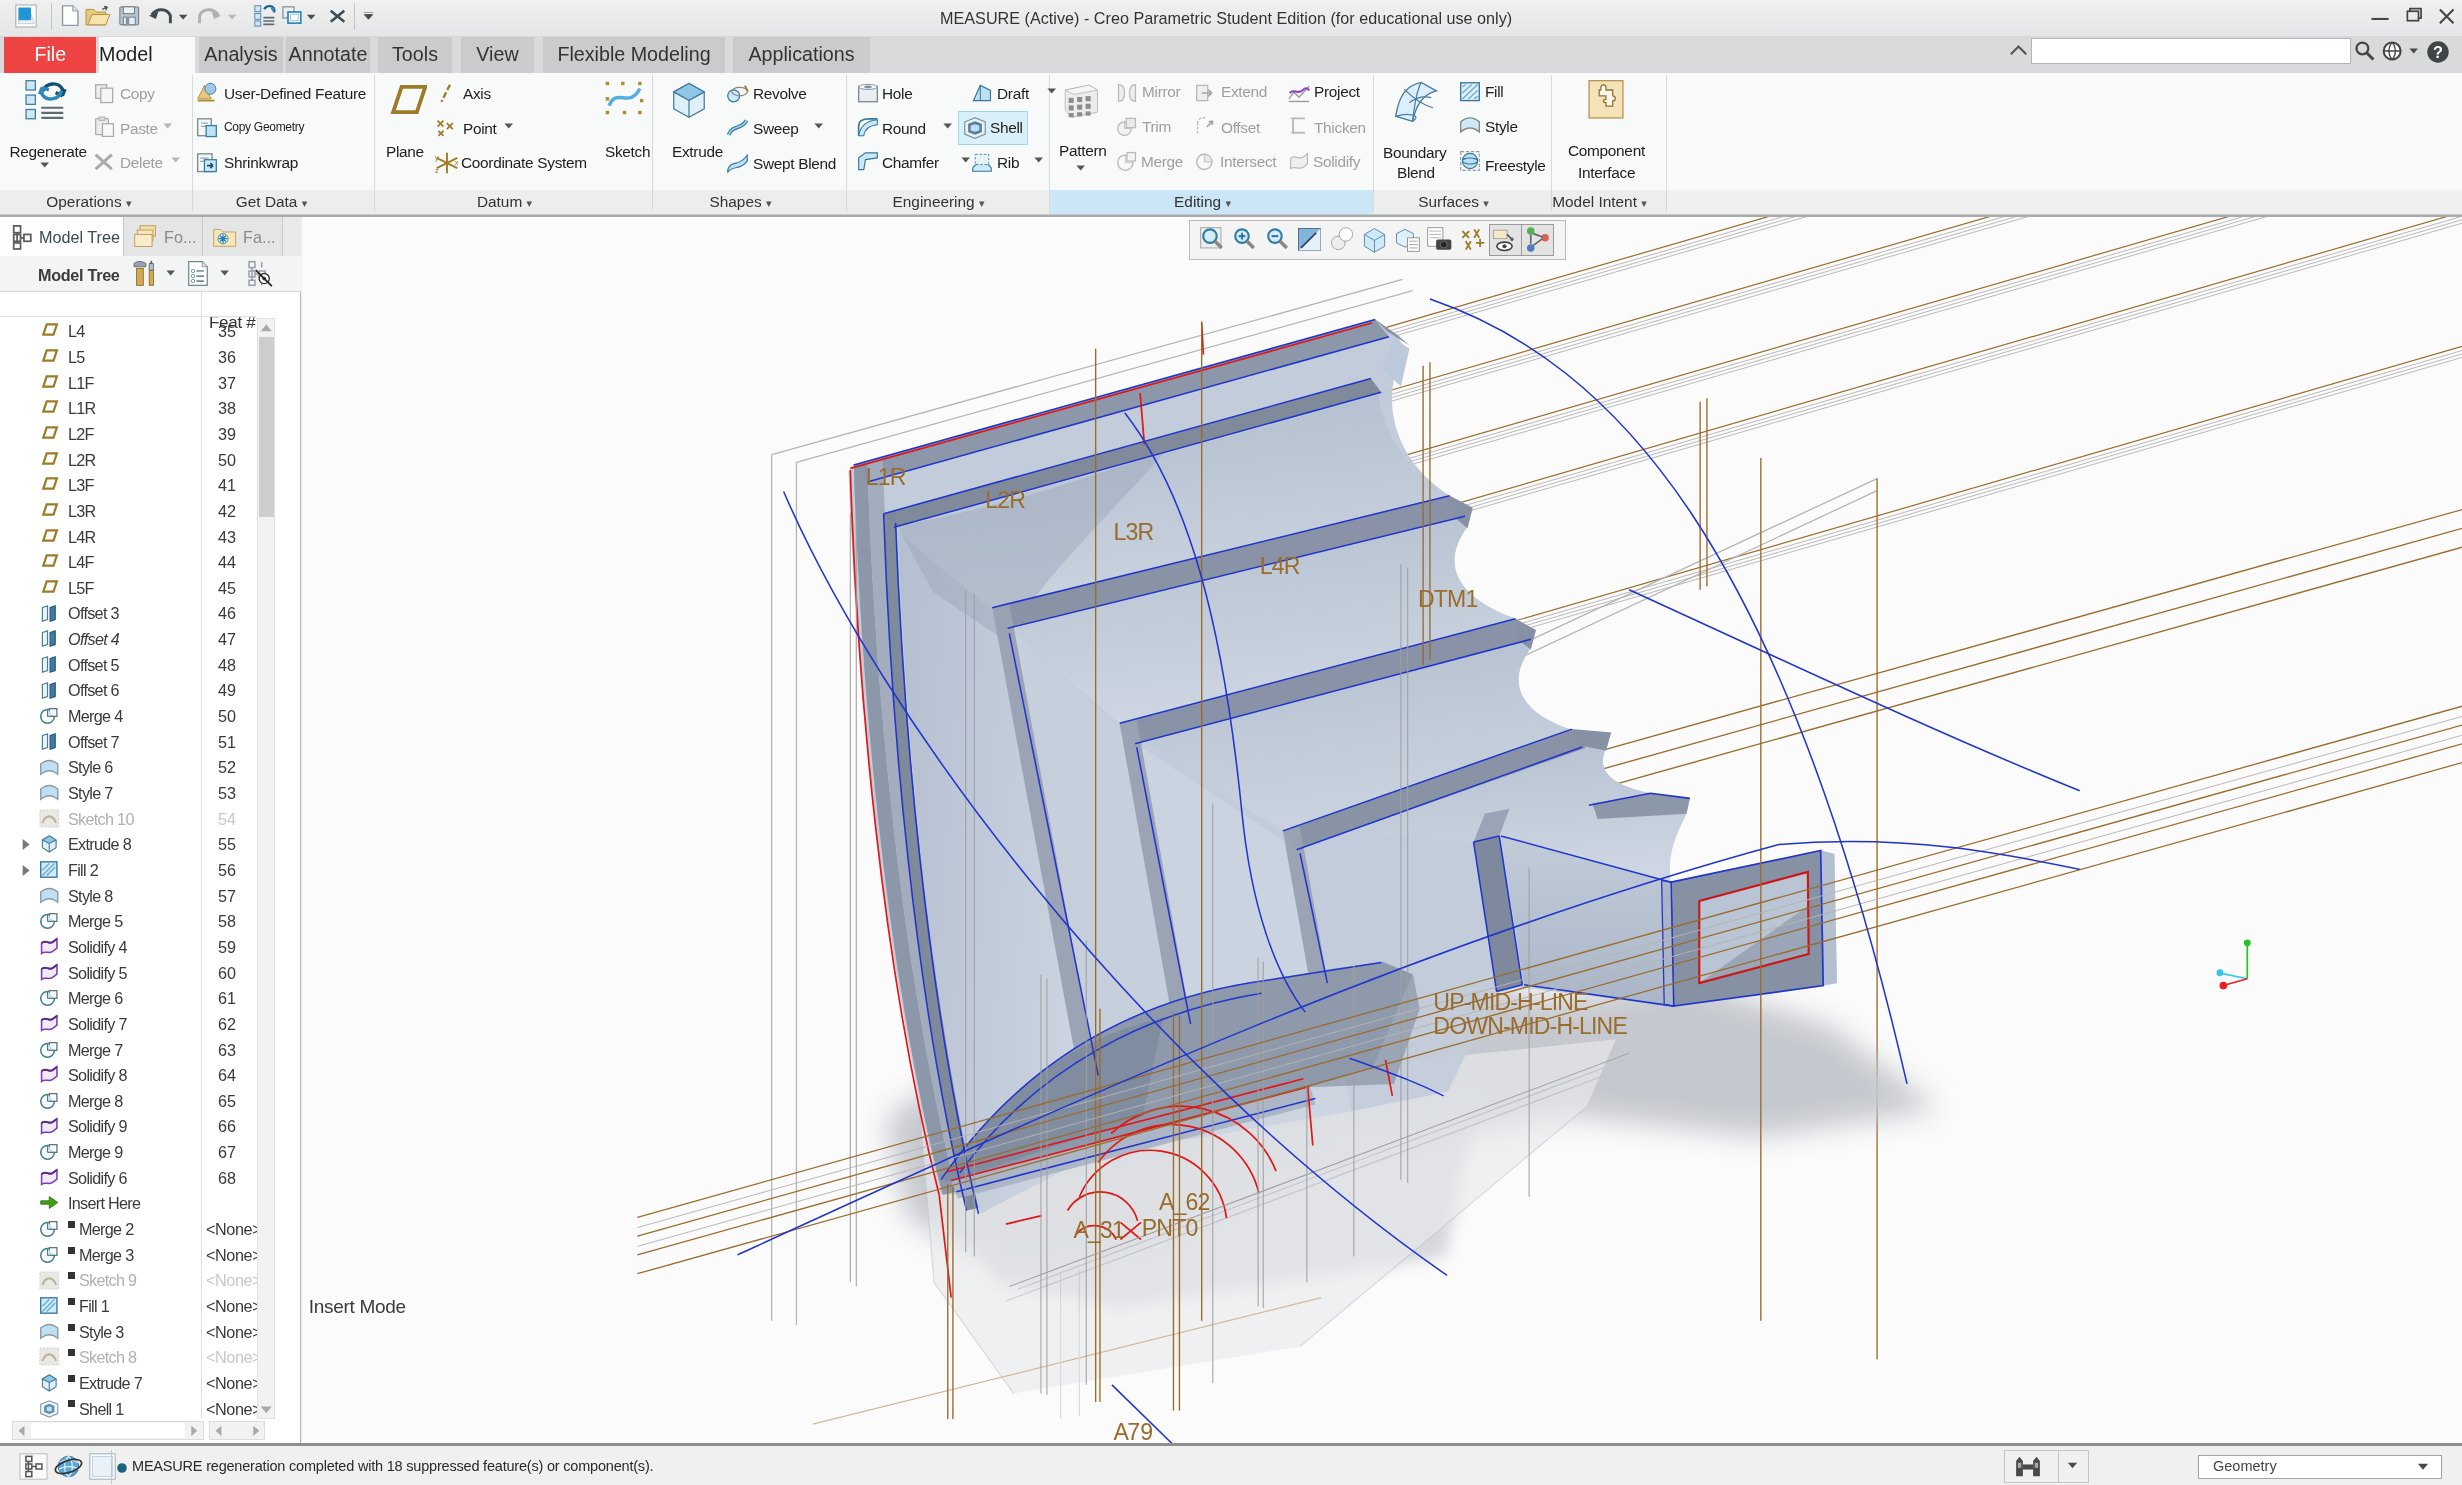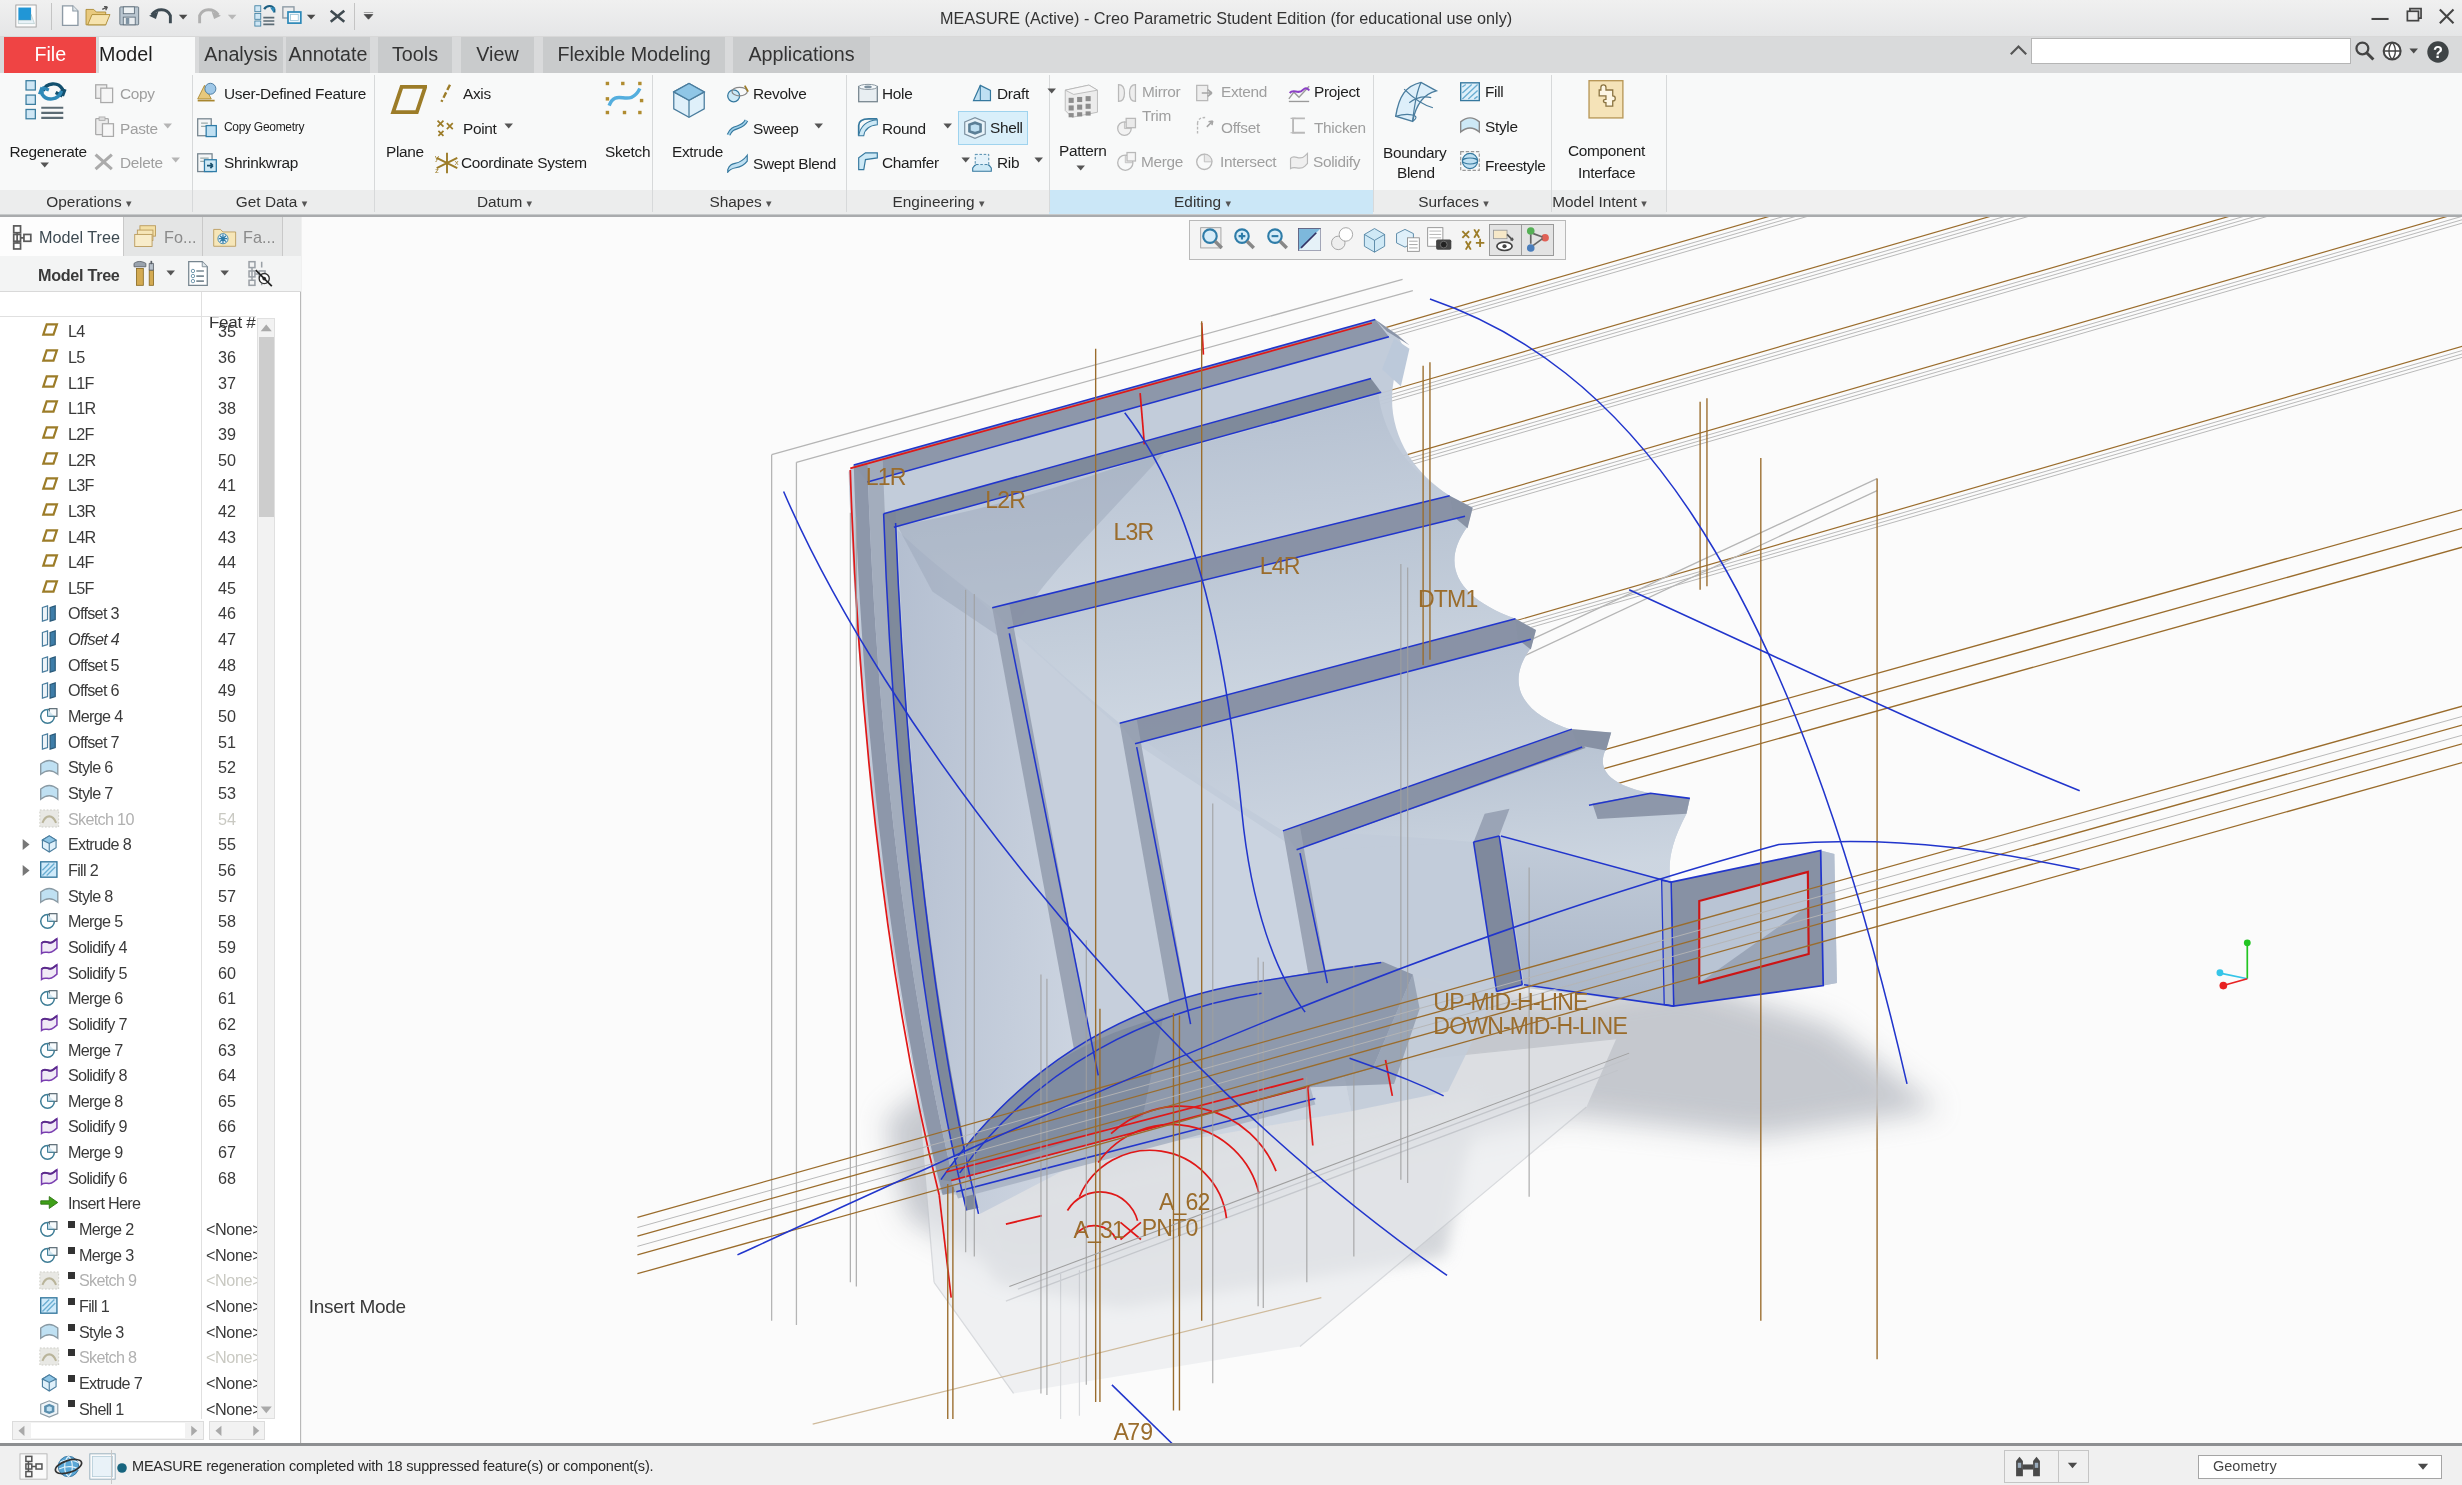--- a/index.html
+++ b/index.html
@@ -303,21 +303,21 @@
   </svg>
 <svg class="abs" style="left:1116px;top:82px" width="22" height="22" viewBox="0 0 26 26">
     <path d="M3 3 C8 3,10 6,10 13 C10 20,8 23,3 23 Z M23 3 C18 3,16 6,16 13 C16 20,18 23,23 23 Z" fill="#eee" stroke="#b9b9b9" stroke-width="1.5"></path>
   </svg>
 <div class="tx" style="left:1142px;top:83px;font-size:15.4px;color:#9f9f9f;letter-spacing:-0.3px;">Mirror</div>
 <svg class="abs" style="left:1116px;top:115px" width="22" height="22" viewBox="0 0 26 26">
     <circle cx="10" cy="16" r="8" fill="#f2f2f2" stroke="#b9b9b9" stroke-width="1.5"></circle>
     <rect x="12" y="4" width="11" height="11" fill="#eaeaea" stroke="#b9b9b9" stroke-width="1.5"></rect>
     <path d="M10 8 L10 16 L18 16" stroke="#b9b9b9" fill="none"></path>
   </svg>
-<div class="tx" style="left:1142px;top:107px;font-size:15.4px;color:#9f9f9f;letter-spacing:-0.3px;text-align:center;">Trim</div>
+<div class="tx" style="left:1142px;top:118px;font-size:15.4px;color:#9f9f9f;letter-spacing:-0.3px;text-align:center;">Trim</div>
 <svg class="abs" style="left:1116px;top:150px" width="22" height="22" viewBox="0 0 26 26">
     <circle cx="11" cy="15" r="9" fill="none" stroke="#b9b9b9" stroke-width="1.6"></circle>
     <rect x="13" y="3" width="10" height="10" fill="#f5f5f5" stroke="#b9b9b9" stroke-width="1.5"></rect>
     <path d="M11 6 L11 15 L20 15" stroke="#b9b9b9" fill="none"></path>
   </svg>
 <div class="tx" style="left:1141px;top:153px;font-size:15.4px;color:#9f9f9f;letter-spacing:-0.3px;">Merge</div>
 <svg class="abs" style="left:1195px;top:82px" width="22" height="22" viewBox="0 0 26 26">
     <rect x="2" y="4" width="13" height="18" fill="#eee" stroke="#b9b9b9" stroke-width="1.5"></rect>
     <path d="M8 13 h12 M20 13 l-5 -4 M20 13 l-5 4" stroke="#a5a5a5" stroke-width="2" fill="none"></path>
   </svg>

